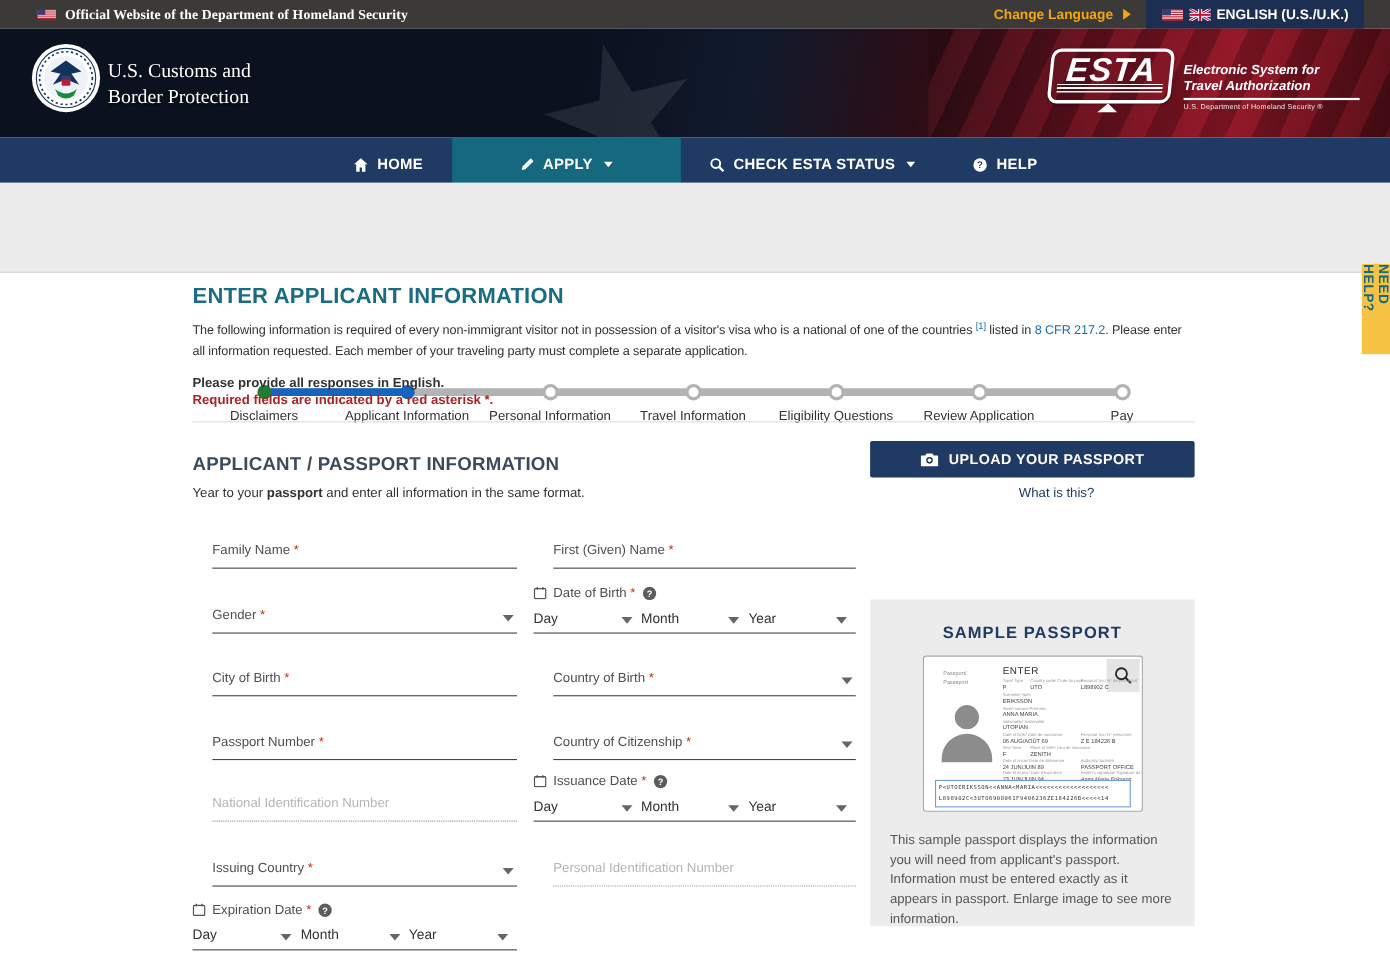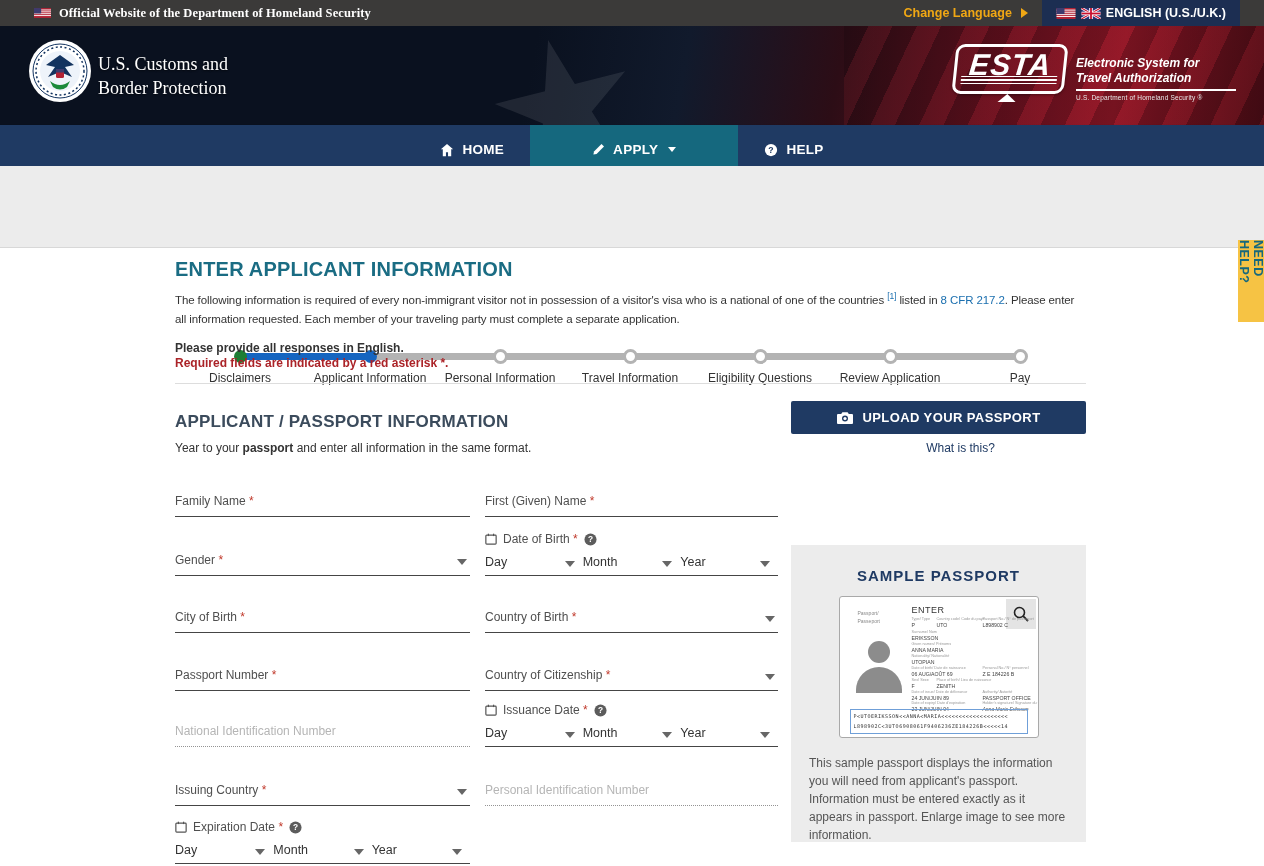--- a/index.html
+++ b/index.html
@@ -141,21 +141,21 @@
     letter-spacing:0.4px; border-radius:2px; display:flex; align-items:center;
     justify-content:center; gap:10px; cursor:pointer;
   }
   .whatis { display:inline-block; margin-top:7px; font-size:12px; color:#1f3a63;margin-left:44px; }
   
   .form-grid {
     position:absolute; left:175px; top:489px; width:603px;
     display:grid; grid-template-columns:295px 293px; column-gap:15px;
     grid-template-rows:28px 59px 57px 58px 56px 59px 58px; align-items:end;
   }
-  .field { position:relative; border-bottom:1px solid #454545; padding-bottom:7px; cursor:text; }
+  .field { position:relative; border-bottom:1px solid #454545; padding-bottom:7px; cursor:text;margin-left:18px; }
   .flabel { font-size:12px; color:#4f4f4f; }
   .flabel.muted { color:#b5b5b5; }
   .req { color:#c0392b; }
   .field.disabled { border-bottom:1px dotted #949494; cursor:default; }
   .field.select { cursor:pointer; }
   .caret {
     position:absolute; right:3px; bottom:10px; width:0; height:0;
     border-left:5px solid transparent; border-right:5px solid transparent;
     border-top:6px solid #666;
   }
@@ -284,20 +284,28 @@
   </div>
   <div class="nav-item active">
     <svg width="13" height="13" viewBox="0 0 16 16" fill="#fff">
         <path d="M11.7 1.2 l3.1 3.1 -9.2 9.2 -3.9 0.8 0.8 -3.9 z"></path>
       </svg>
     <span>APPLY</span>
     <span class="nav-caret"></span>
   </div>
   <div class="nav-item">
     <svg width="14" height="14" viewBox="0 0 16 16">
+        <circle cx="6.5" cy="6.5" r="4.6" fill="none" stroke="#fff" stroke-width="2"></circle>
+        <line x1="10" y1="10" x2="14.5" y2="14.5" stroke="#fff" stroke-width="2.4"></line>
+      </svg>
+    <span>CHECK ESTA STATUS</span>
+    <span class="nav-caret"></span>
+  </div>
+  <div class="nav-item">
+    <svg width="14" height="14" viewBox="0 0 16 16">
         <circle cx="8" cy="8" r="7" fill="#fff"></circle>
         <text x="8" y="11.5" text-anchor="middle" font-size="10" font-weight="bold" fill="#1f3a63" font-family="Liberation Sans, sans-serif">?</text>
       </svg>
     <span>HELP</span>
   </div>
 </nav>
 
 <div class="stepper">
   <div class="track"></div>
   <div class="track-done"></div>

